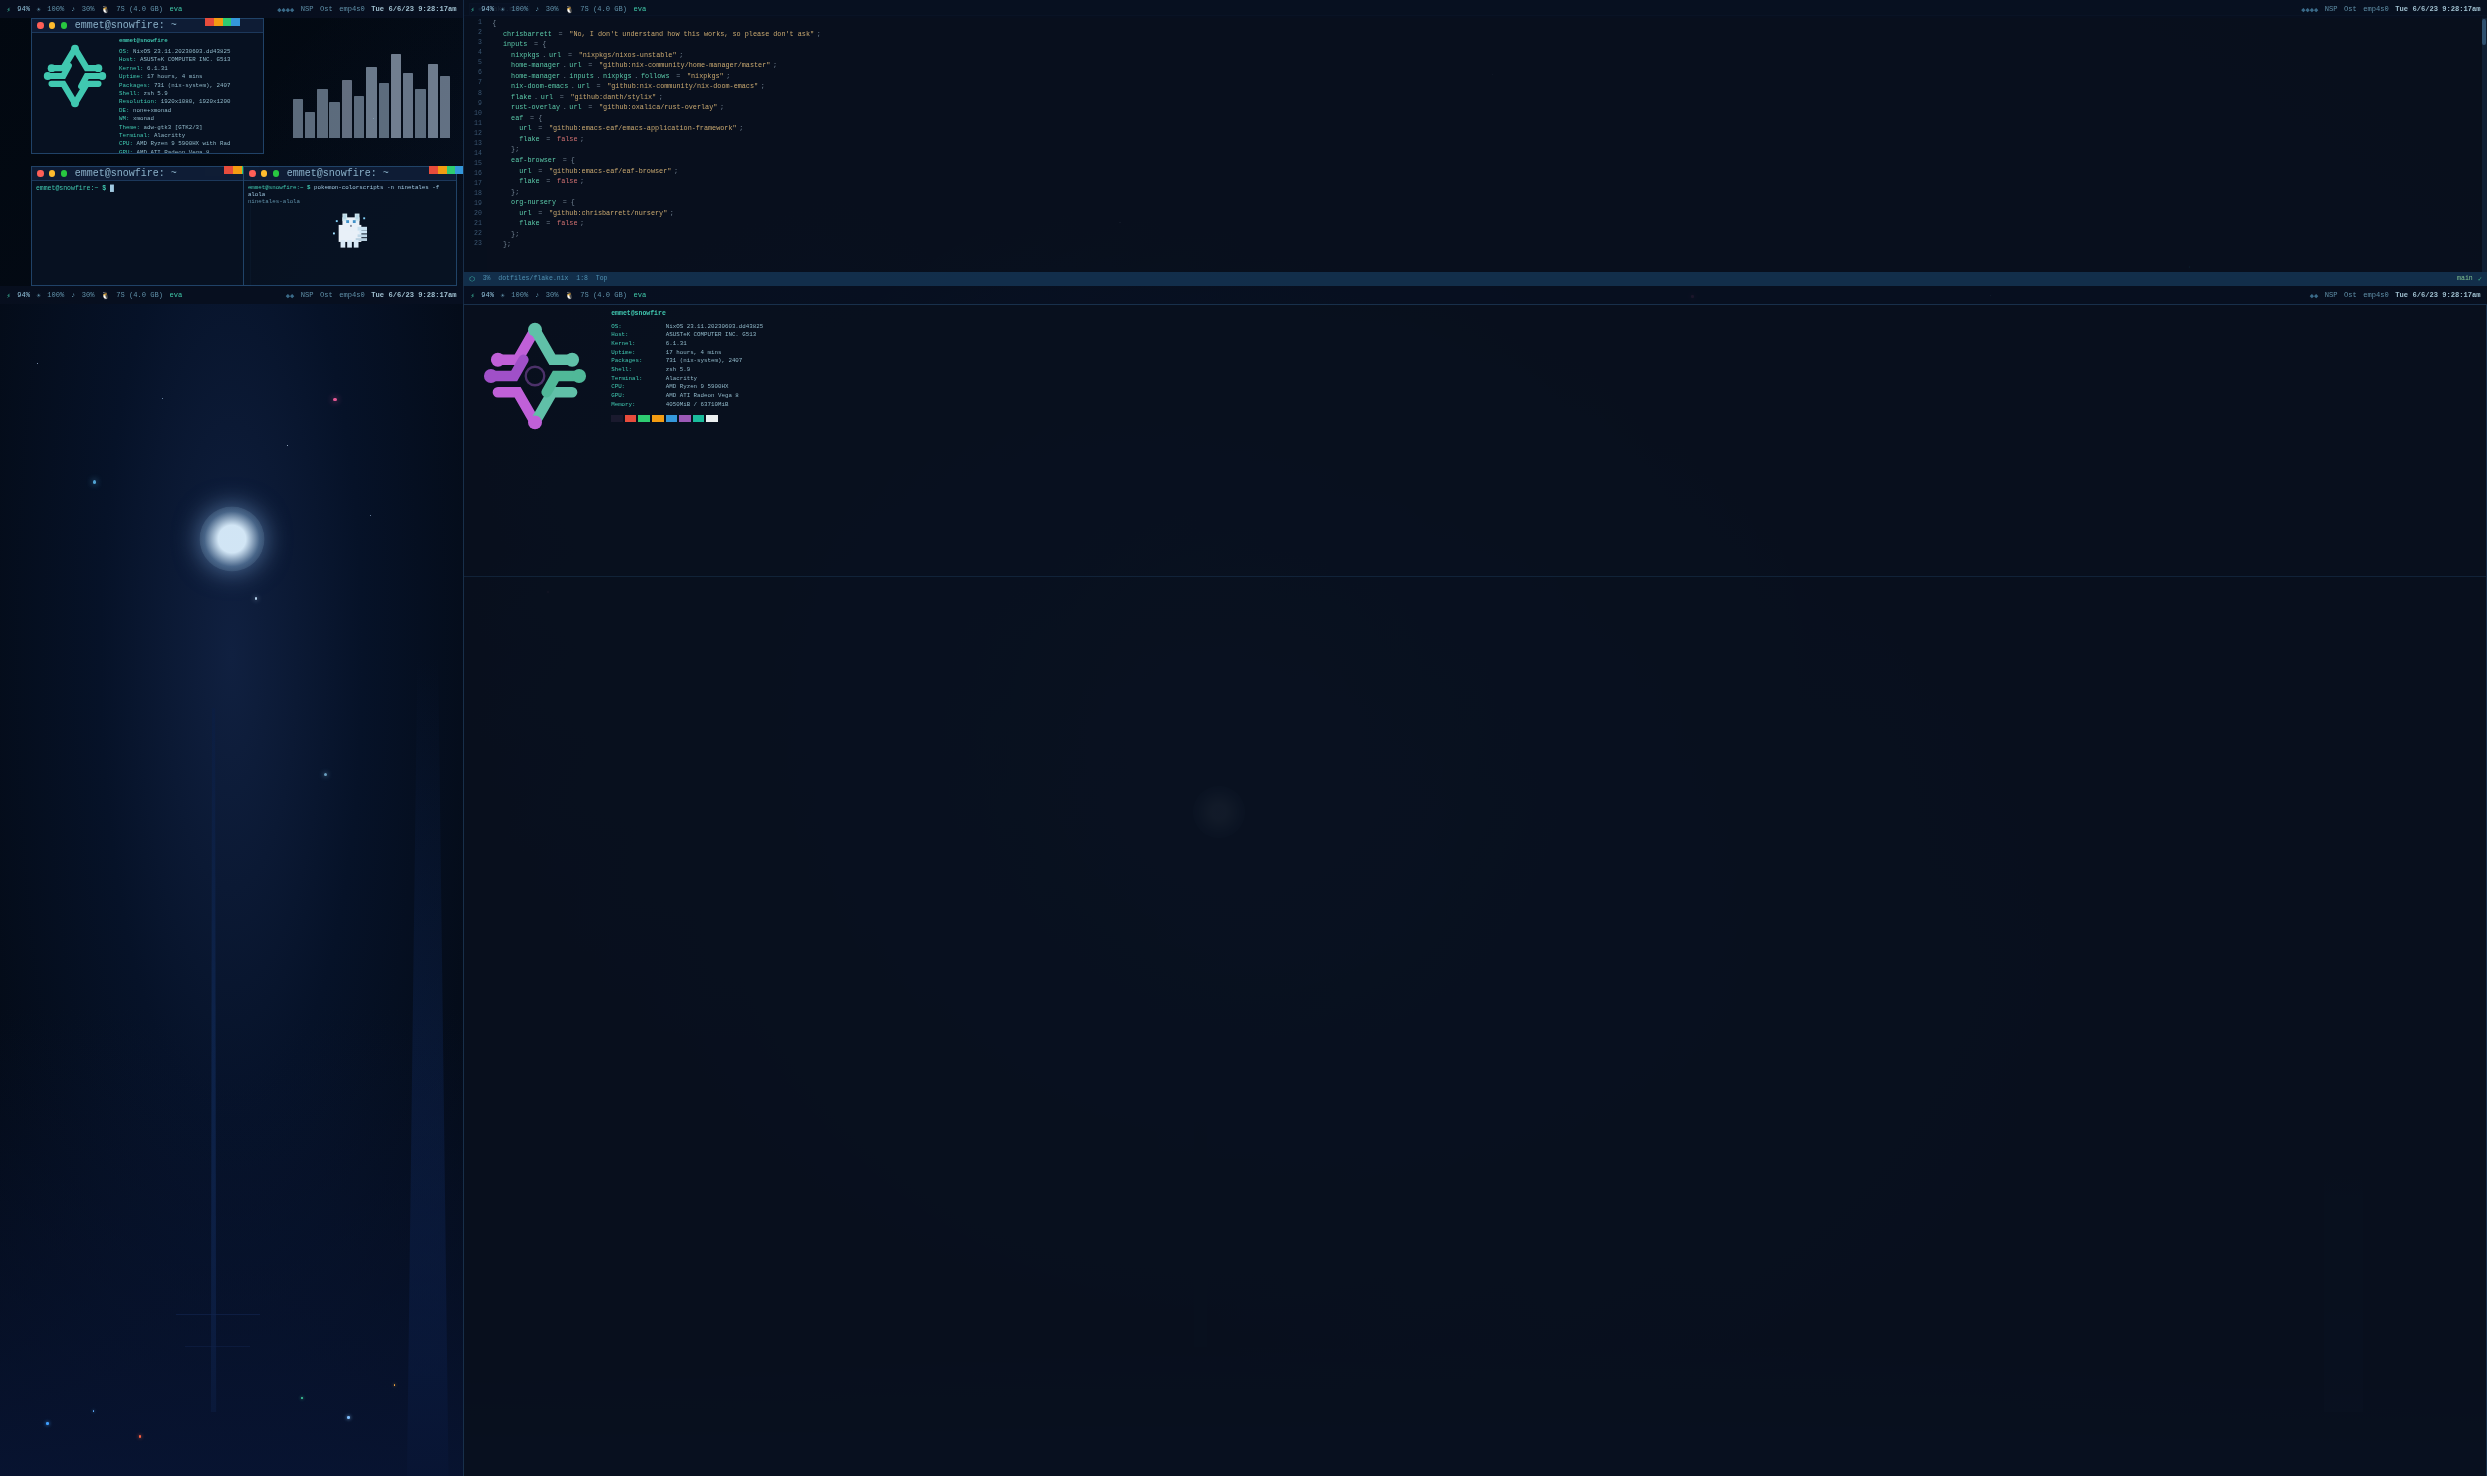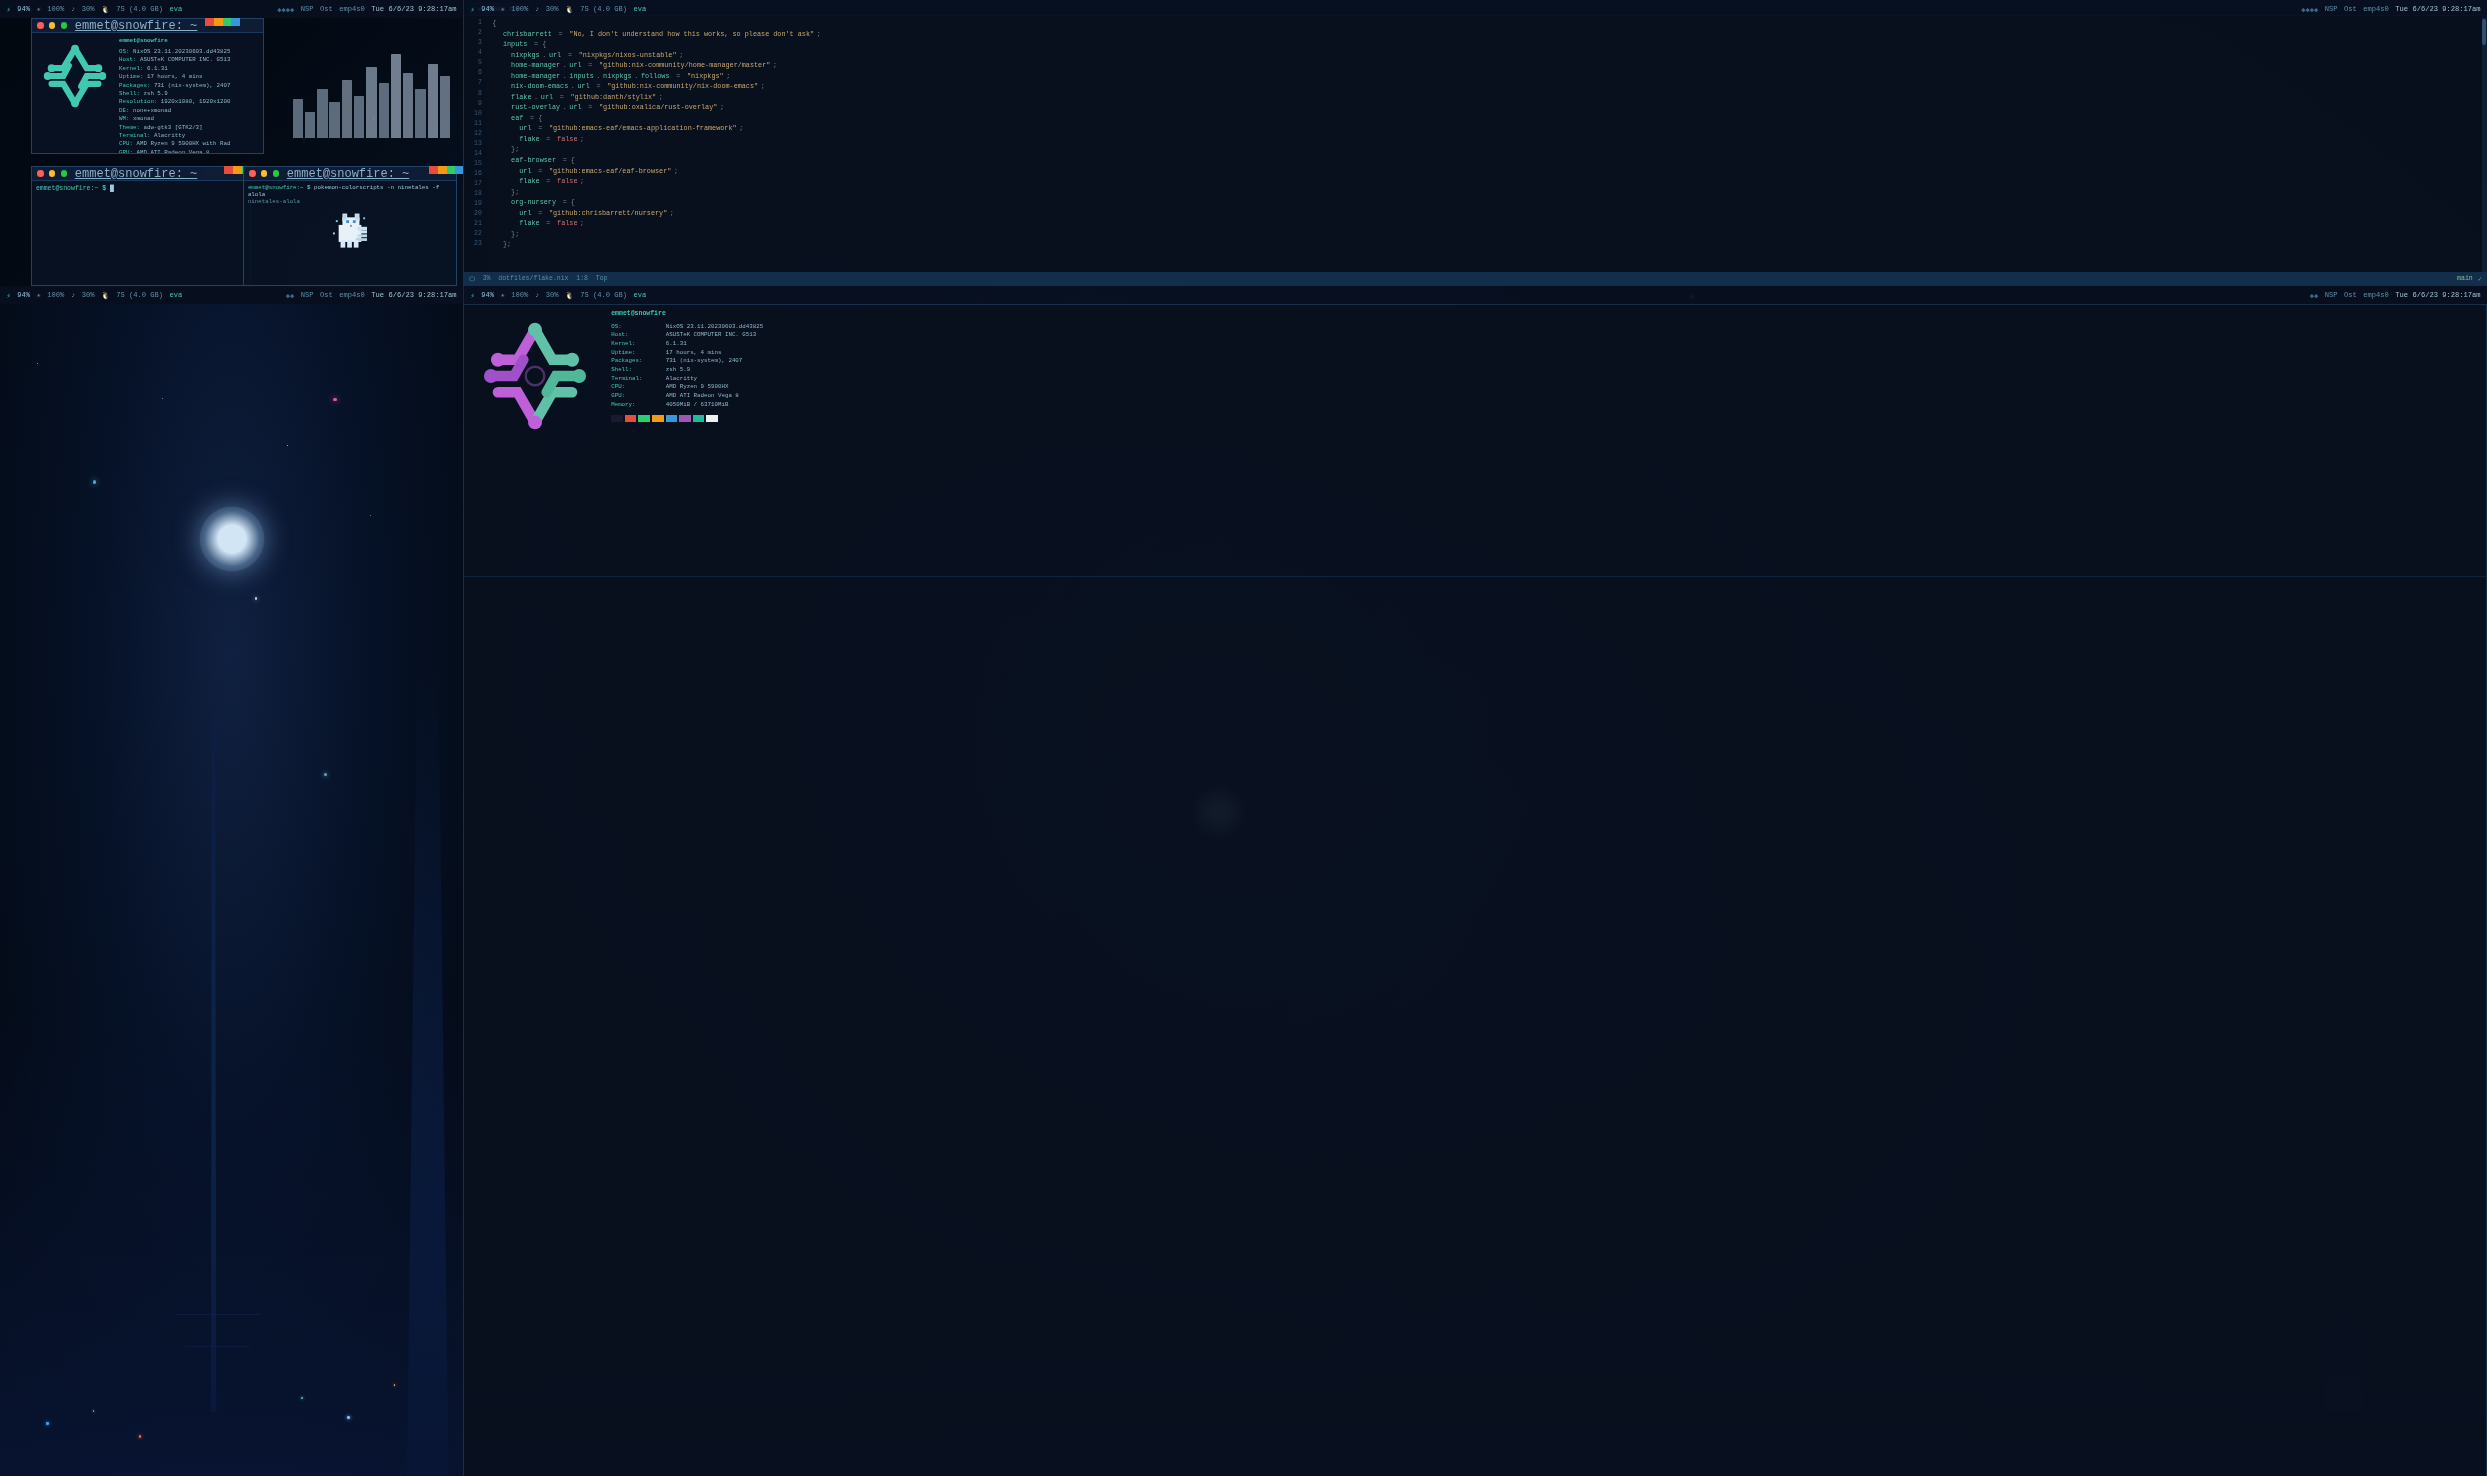--- a/index.html
+++ b/index.html
@@ -45,21 +45,21 @@
       padding: 0 5.2px;
       font-size: 7.1px;
       color: #6090b0;
       border-bottom: 0.6px solid rgba(50, 100, 150, 0.4);
       gap: 5.2px;
     }
     .titlebar .dot { width: 6.5px; height: 6.5px; border-radius: 50%; }
     .titlebar .dot.close { background: #ff5f57; }
     .titlebar .dot.min { background: #febc2e; }
     .titlebar .dot.max { background: #28c840; }
-    .titlebar .title { font-size: 12px; color: #8ab0c8; margin-left: 2.6px; text-decoration: underline; }
+    .titlebar .title { font-size: 10px; color: #8ab0c8; margin-left: 2.6px; }
 
     
     .win-neofetch {
       left: 31px;
       top: 18px;
       width: 233px;
       height: 136px;
     }
     .neofetch-content {
       display: flex;
@@ -157,21 +157,21 @@
       background: rgba(8, 16, 32, 0.9);
       font-size: 7.1px;
       color: #6090a8;
       z-index: 200;
       padding: 0 6.5px;
       gap: 6.5px;
     }
     .sb-accent { color: #40c8a8; }
     .sb-bright { color: #90c0d8; }
     .sb-right { margin-left: auto; display: flex; gap: 6.5px; align-items: center; }
-    .sb-time { color: #a0c0d0; font-weight: normal; }
+    .sb-time { color: #a0c0d0; font-weight: bold; }
 
     
     .scrollbar-track {
       width: 5.2px;
       background: rgba(20, 40, 65, 0.6);
       position: relative;
       flex-shrink: 0;
     }
     .scrollbar-thumb {
       width: 3.9px;

